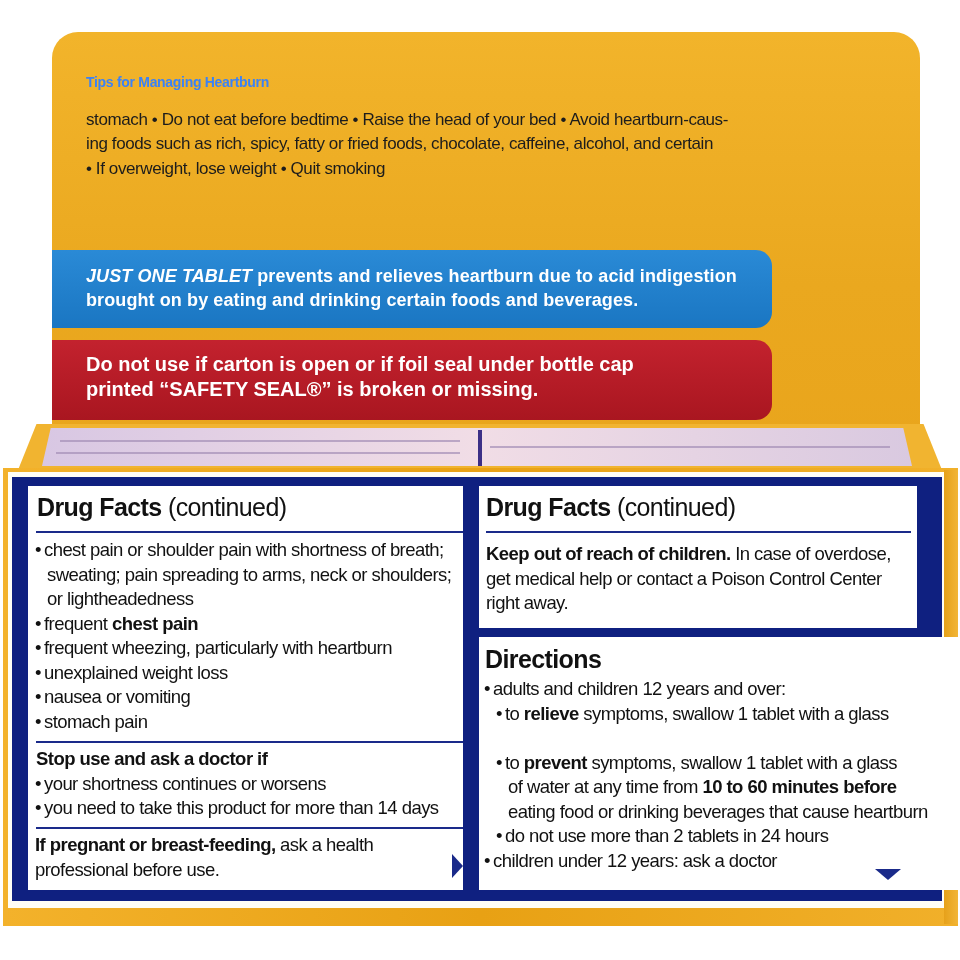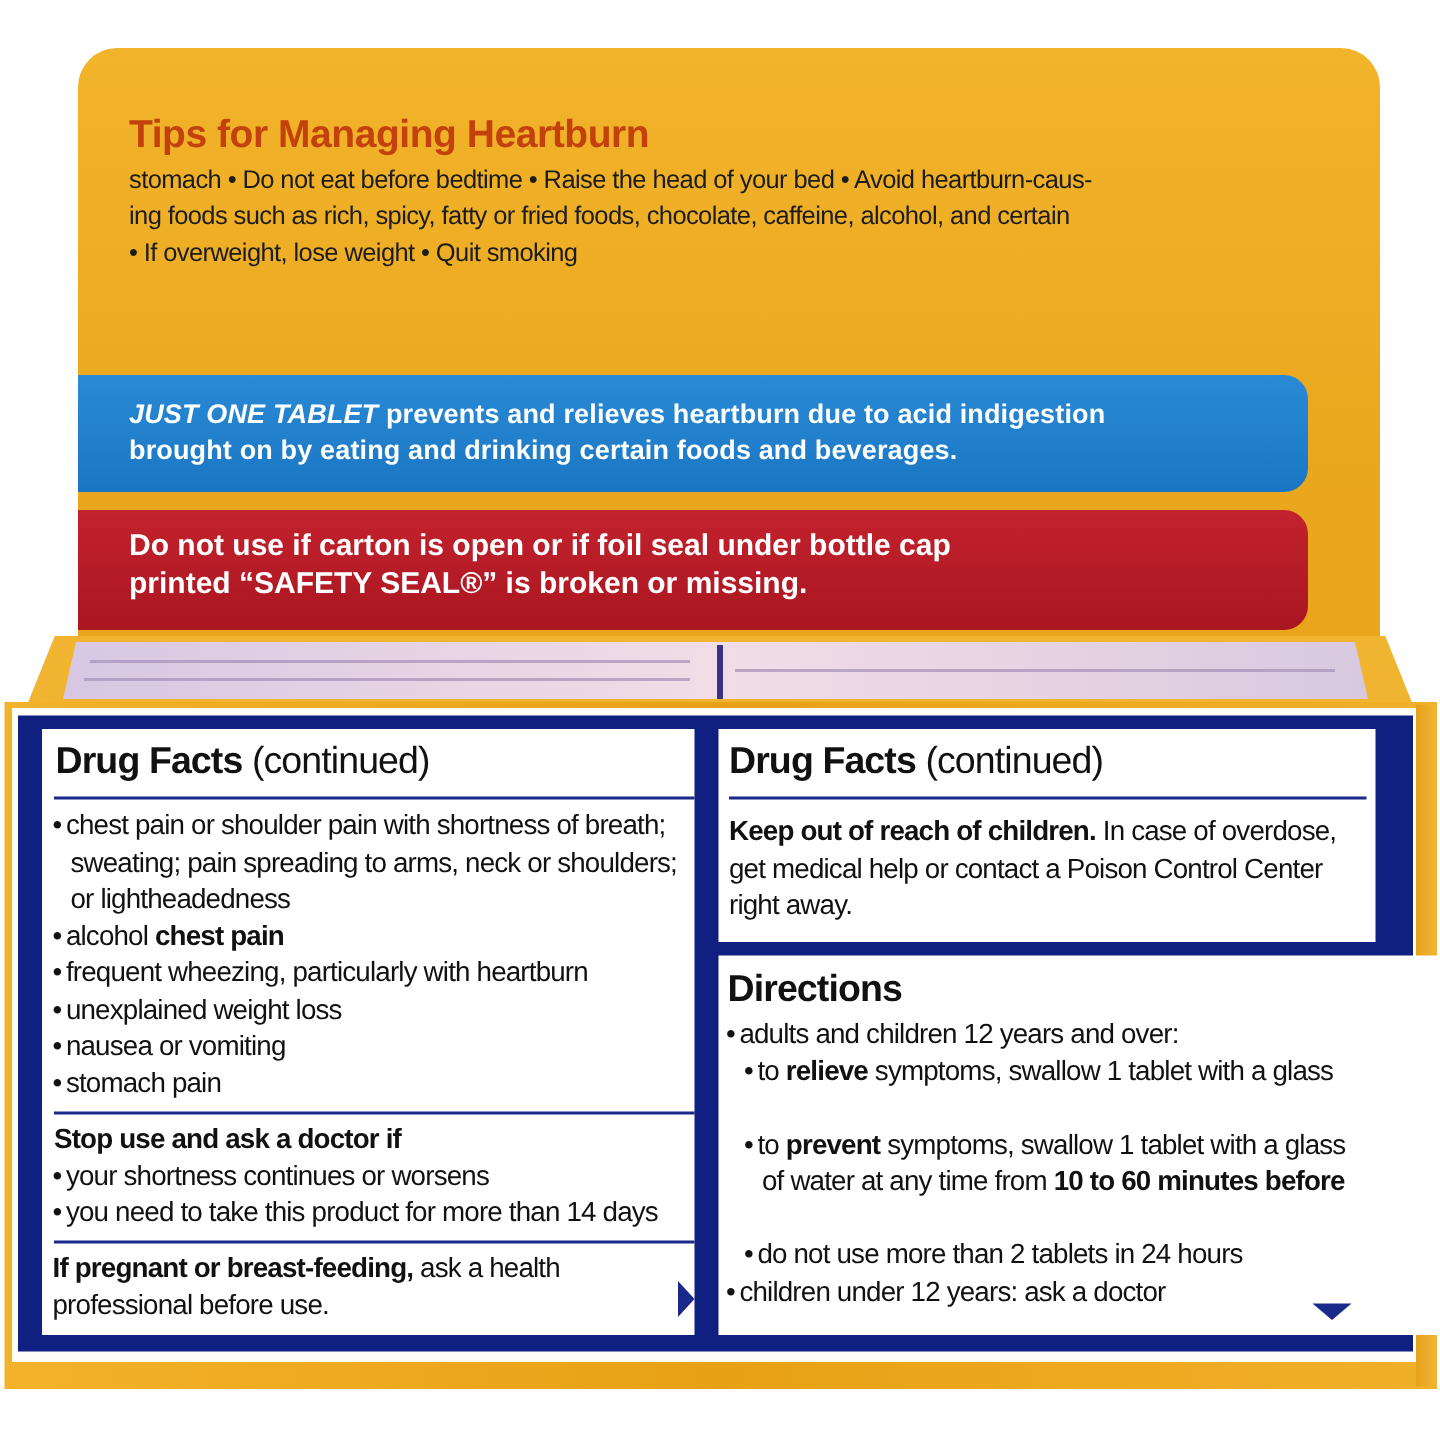--- a/index.html
+++ b/index.html
@@ -1,25 +1,25 @@
 <!DOCTYPE html>
 <html><head>
 <meta charset="utf-8">
 <style>
   html, body { margin:0; padding:0; }
   body { width:960px; height:960px; background:#ffffff; position:relative; overflow:hidden;
          font-family:"Liberation Sans", sans-serif; }
   .flap { position:absolute; left:52px; top:32px; width:868px; height:420px;
           background:linear-gradient(180deg,#f2b42b 0%,#eaa81f 60%,#e9a51c 100%);
           border-radius:26px 26px 0 0; }
-  .tips-title { position:absolute; left:86px; top:74px; font-size:26px; font-weight:bold;
-                color:#c2410c; letter-spacing:-0.3px;text-align:right; }
+  .tips-title { position:absolute; left:86px; top:74px; font-size:14px; font-weight:bold;
+                color:#3b82f6; letter-spacing:-0.3px;text-align:right; }
   .tips-body { position:absolute; left:86px; top:108px; width:760px; font-size:17px; line-height:24.4px;
                color:#1c1c1c; font-family:"Liberation Sans Narrow","Liberation Sans",sans-serif; letter-spacing:-0.4px; }
-  .banner { position:absolute; left:52px; width:820px; border-radius:0 16px 16px 0;
+  .banner { position:absolute; left:52px; width:720px; border-radius:0 16px 16px 0;
             color:#ffffff; font-weight:bold; }
   .banner-blue { top:250px; height:78px; background:linear-gradient(180deg,#2a8ad6,#1a76c2); }
   .banner-red { top:340px; height:80px; background:linear-gradient(180deg,#c3222e,#a91620); }
   .banner-text-blue { position:absolute; left:34px; top:14px; font-size:18px; line-height:24px; letter-spacing:0.1px; }
   .banner-text-blue i { font-style:italic; }
   .banner-text-red { position:absolute; left:34px; top:12px; font-size:20px; line-height:25px; }
   .top-strip { position:absolute; left:18px; top:424px; width:924px; height:46px;
                background:#f1b430; clip-path:polygon(2% 0,98% 0,100% 100%,0 100%); }
   .top-strip-inner { position:absolute; left:42px; top:428px; width:870px; height:38px;
                      background:linear-gradient(90deg,#d8c7e3,#f1dde6 50%,#d9c9e0);
@@ -86,21 +86,21 @@
 <div class="navy"></div>
 <div class="side-right"></div>
 
 <div class="box box-left">
   <div class="df-title" style="left:9px; top:7px;"><b>Drug Facts</b><span> (continued)</span></div>
   <div class="rule" style="left:8px; top:45px; width:427px;"></div>
 
   <div class="txt bullet" style="left:7px; top:52px;">chest pain or shoulder pain with shortness of breath;</div>
   <div class="txt" style="left:19px; top:76.5px;">sweating; pain spreading to arms, neck or shoulders;</div>
   <div class="txt" style="left:19px; top:101px;">or lightheadedness</div>
-  <div class="txt bullet" style="left:7px; top:125.5px;"><span>alcohol </span><b>chest pain</b></div>
+  <div class="txt bullet" style="left:7px; top:125.5px;"><span>frequent </span><b>chest pain</b></div>
   <div class="txt bullet" style="left:7px; top:150px;">frequent wheezing, particularly with heartburn</div>
   <div class="txt bullet" style="left:7px; top:174.5px;">unexplained weight loss</div>
   <div class="txt bullet" style="left:7px; top:199px;">nausea or vomiting</div>
   <div class="txt bullet" style="left:7px; top:223.5px;">stomach pain</div>
 
   <div class="rule" style="left:8px; top:255px; width:427px;"></div>
   <div class="txt" style="left:8px; top:261px;"><b>Stop use and ask a doctor if</b></div>
   <div class="txt bullet" style="left:7px; top:285.5px;">your shortness continues or worsens</div>
   <div class="txt bullet" style="left:7px; top:310px;">you need to take this product for more than 14 days</div>
 
@@ -117,16 +117,17 @@
   <div class="txt" style="left:7px; top:80.5px;">get medical help or contact a Poison Control Center</div>
   <div class="txt" style="left:7px; top:105px;text-align:center;">right away.</div>
 </div>
 
 <div class="box box-right-bot">
   <div class="df-title" style="left:6px; top:8px;"><b>Directions</b></div>
   <div class="txt bullet" style="left:5px; top:40px;">adults and children 12 years and over:</div>
   <div class="txt bullet" style="left:17px; top:64.5px;"><span>to </span><b>relieve</b><span> symptoms, swallow 1 tablet with a glass</span></div>
   <div class="txt bullet" style="left:17px; top:113.5px;"><span>to </span><b>prevent</b><span> symptoms, swallow 1 tablet with a glass</span></div>
   <div class="txt" style="left:29px; top:138px;"><span>of water at any time from </span><b>10 to 60 minutes before</b></div>
+  <div class="txt" style="left:29px; top:162.5px;">eating food or drinking beverages that cause heartburn</div>
   <div class="txt bullet" style="left:17px; top:187px;">do not use more than 2 tablets in 24 hours</div>
   <div class="txt bullet" style="left:5px; top:211.5px;">children under 12 years: ask a doctor</div>
   <div class="arrow-down" style="left:396px; top:232px;"></div>
 </div>
 
 </body></html>

